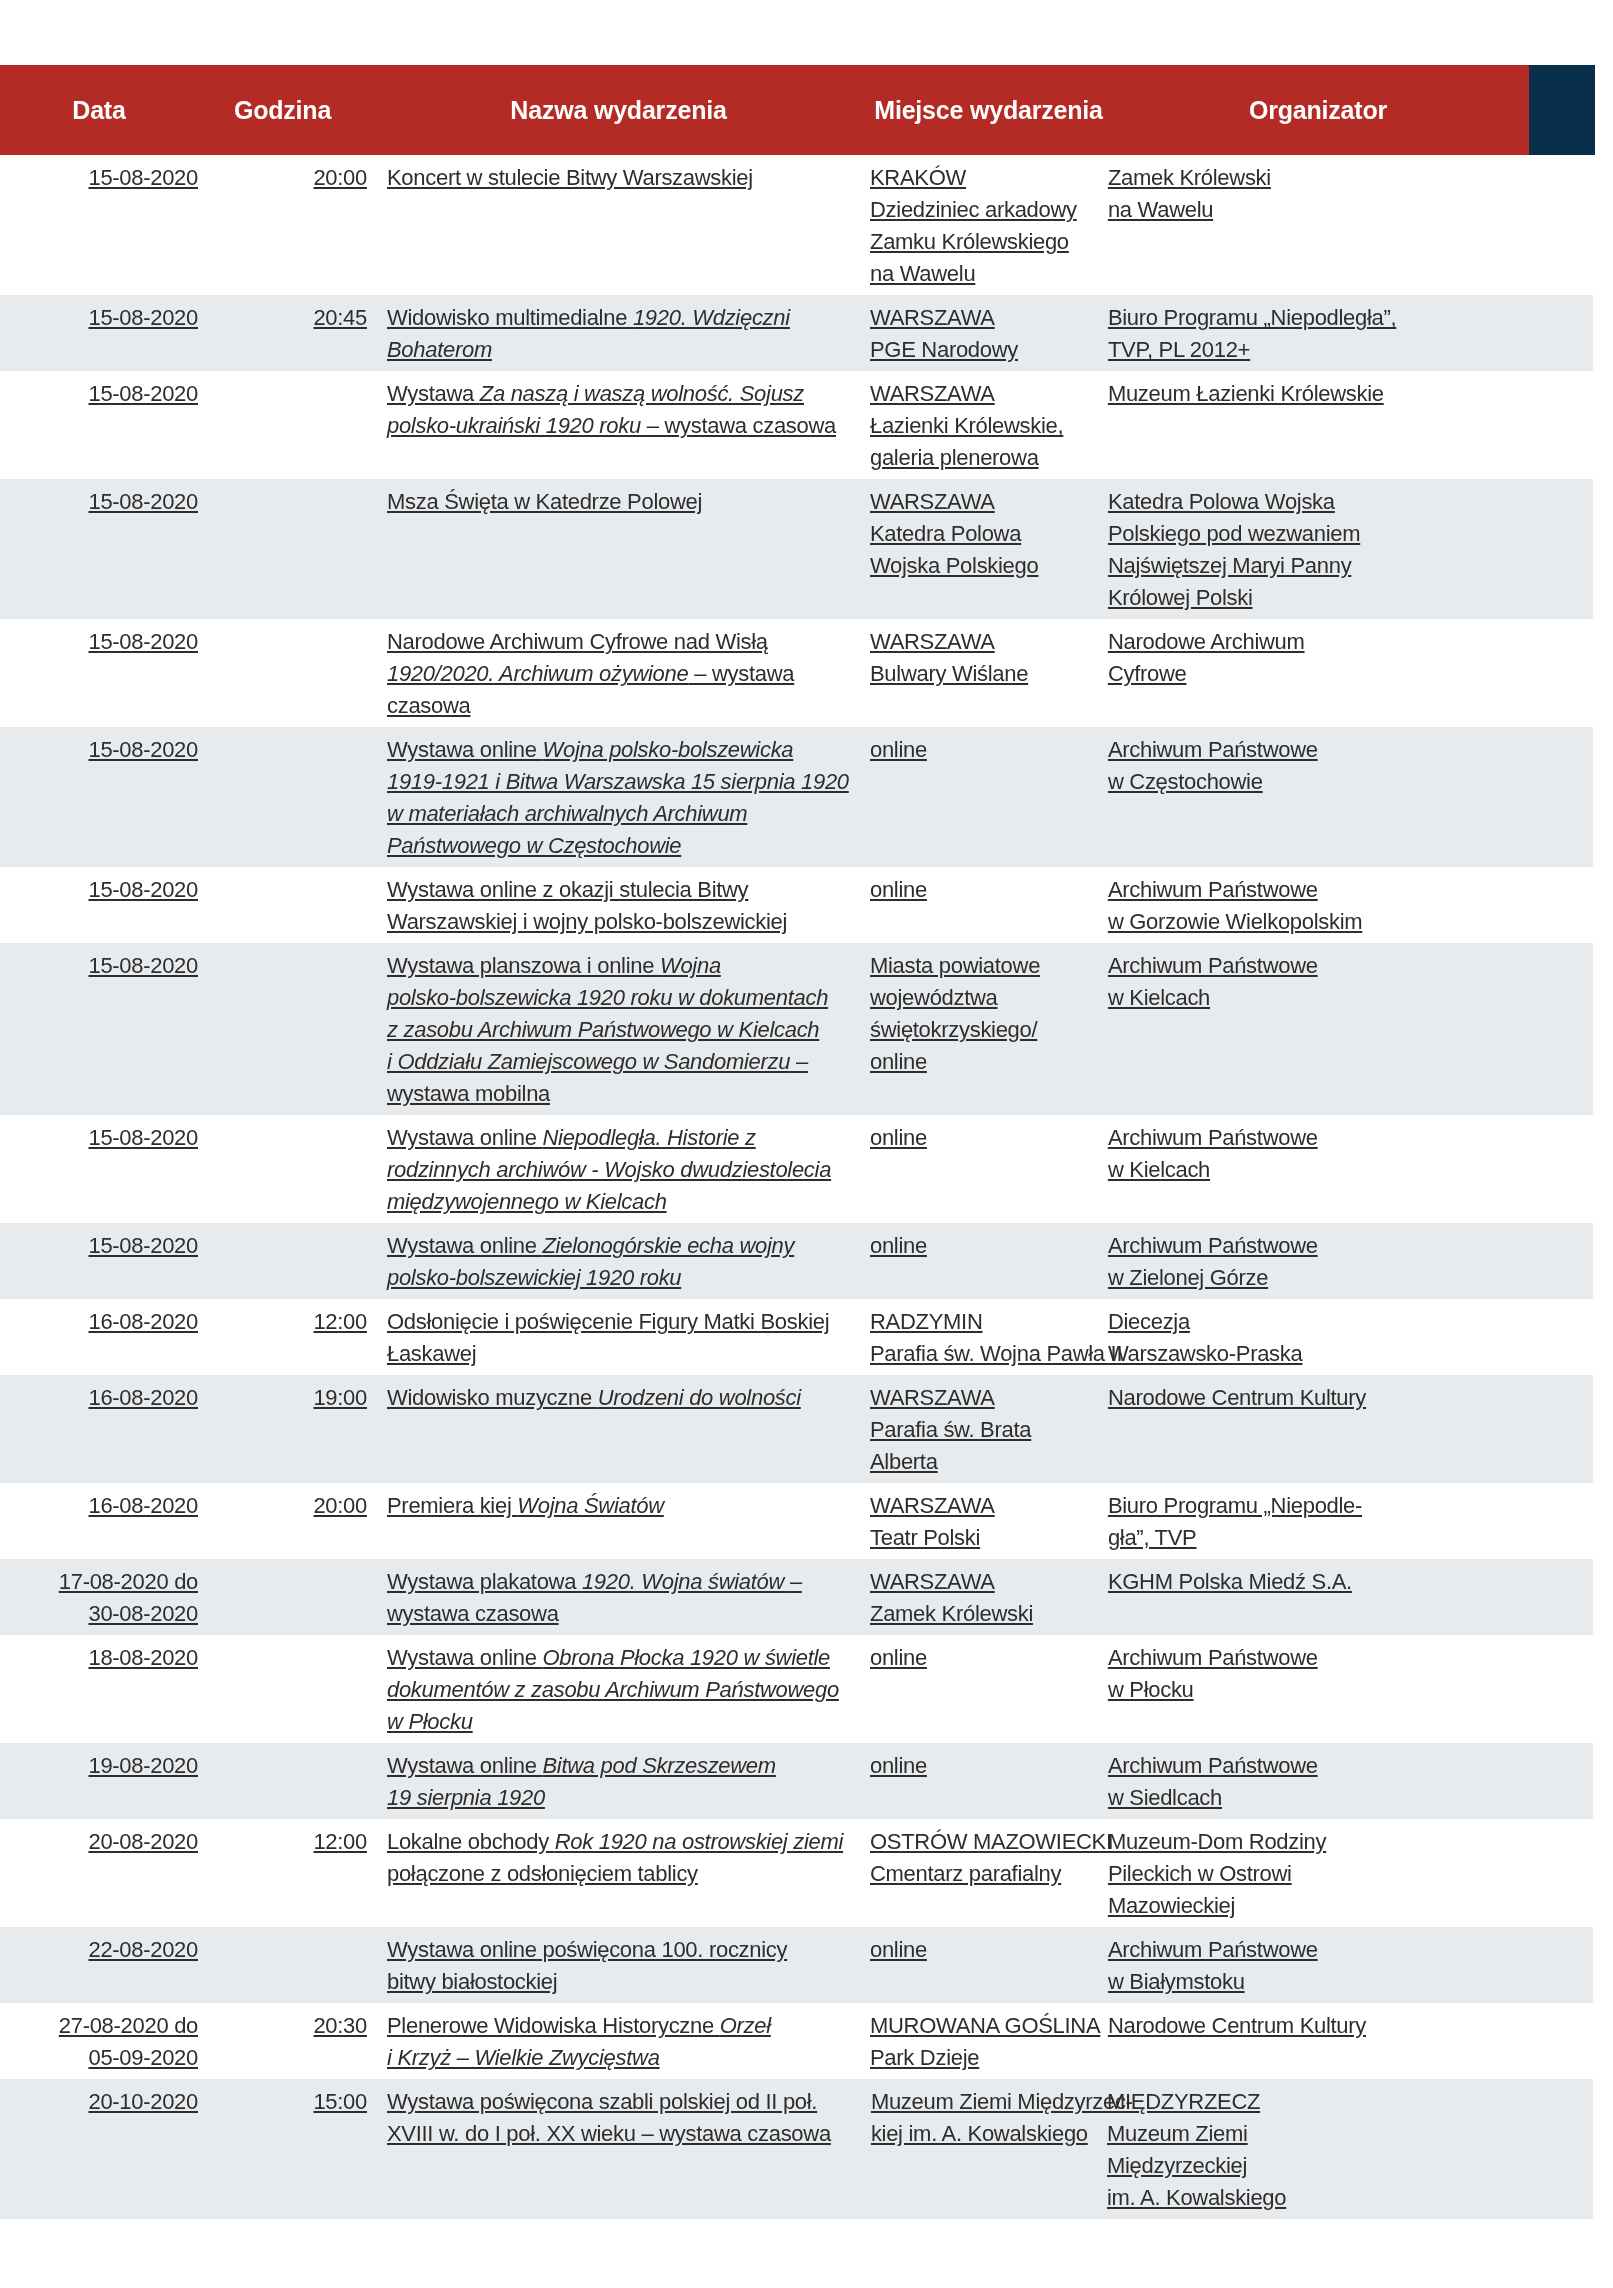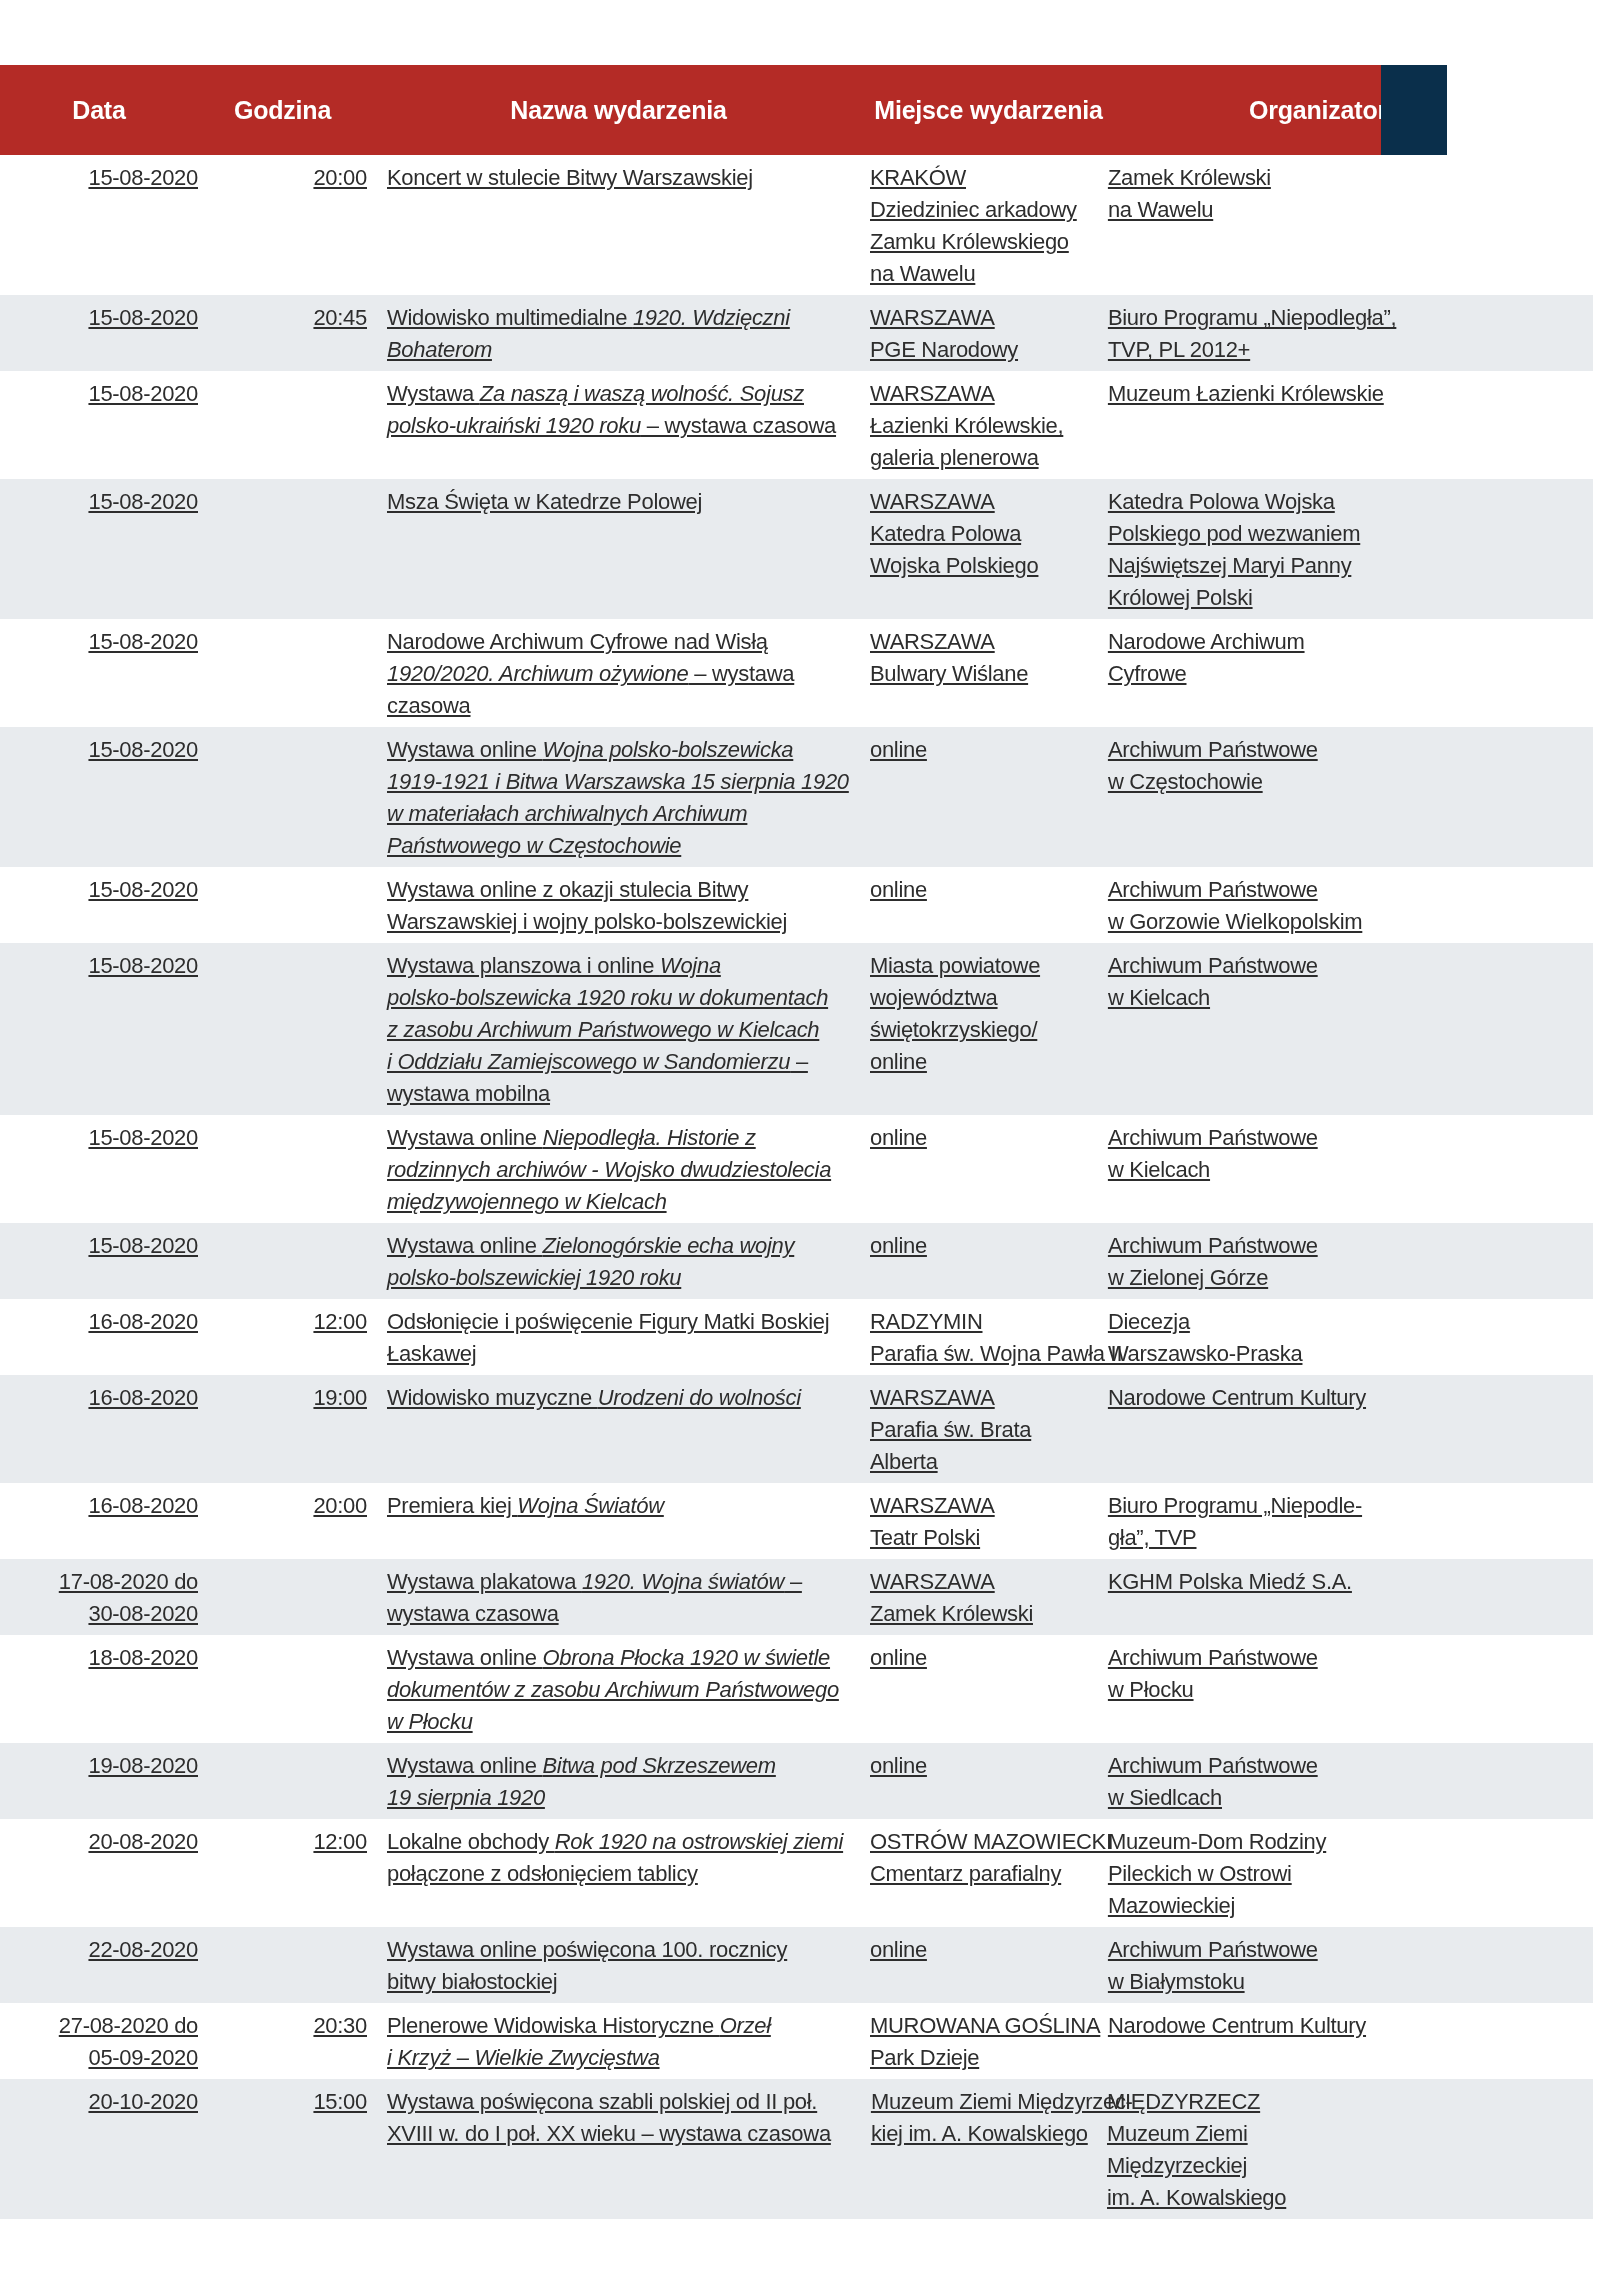--- a/index.html
+++ b/index.html
@@ -10,21 +10,21 @@
   }
   *{box-sizing:border-box;}
   html,body{margin:0;padding:0;}
   body{
     width:1613px;height:2289px;background:#ffffff;
     font-family:"Liberation Sans", sans-serif;color:var(--txt);
   }
   .page{position:relative;width:1613px;height:2289px;overflow:hidden;}
   .topbar{margin-top:65px;height:90px;display:flex;}
   .redband{
-    width:1381px;height:90px;background:var(--red);
+    width:1529px;height:90px;background:var(--red);
     display:grid;grid-template-columns:198px 169px 503px 237px 422px;
     align-items:center;color:#fff;font-weight:bold;font-size:25px;letter-spacing:-0.2px;
   }
   .hcell{text-align:center;}
   .hcell.h-org{}
   .navybox{width:66px;height:90px;background:var(--navy);}
   .tbody{width:1479px;text-decoration:underline;}
   .row{
     display:grid;grid-template-columns:198px 169px 503px 237px 485px;
     width:1593px;padding:7.4px 0 4.6px 0;

